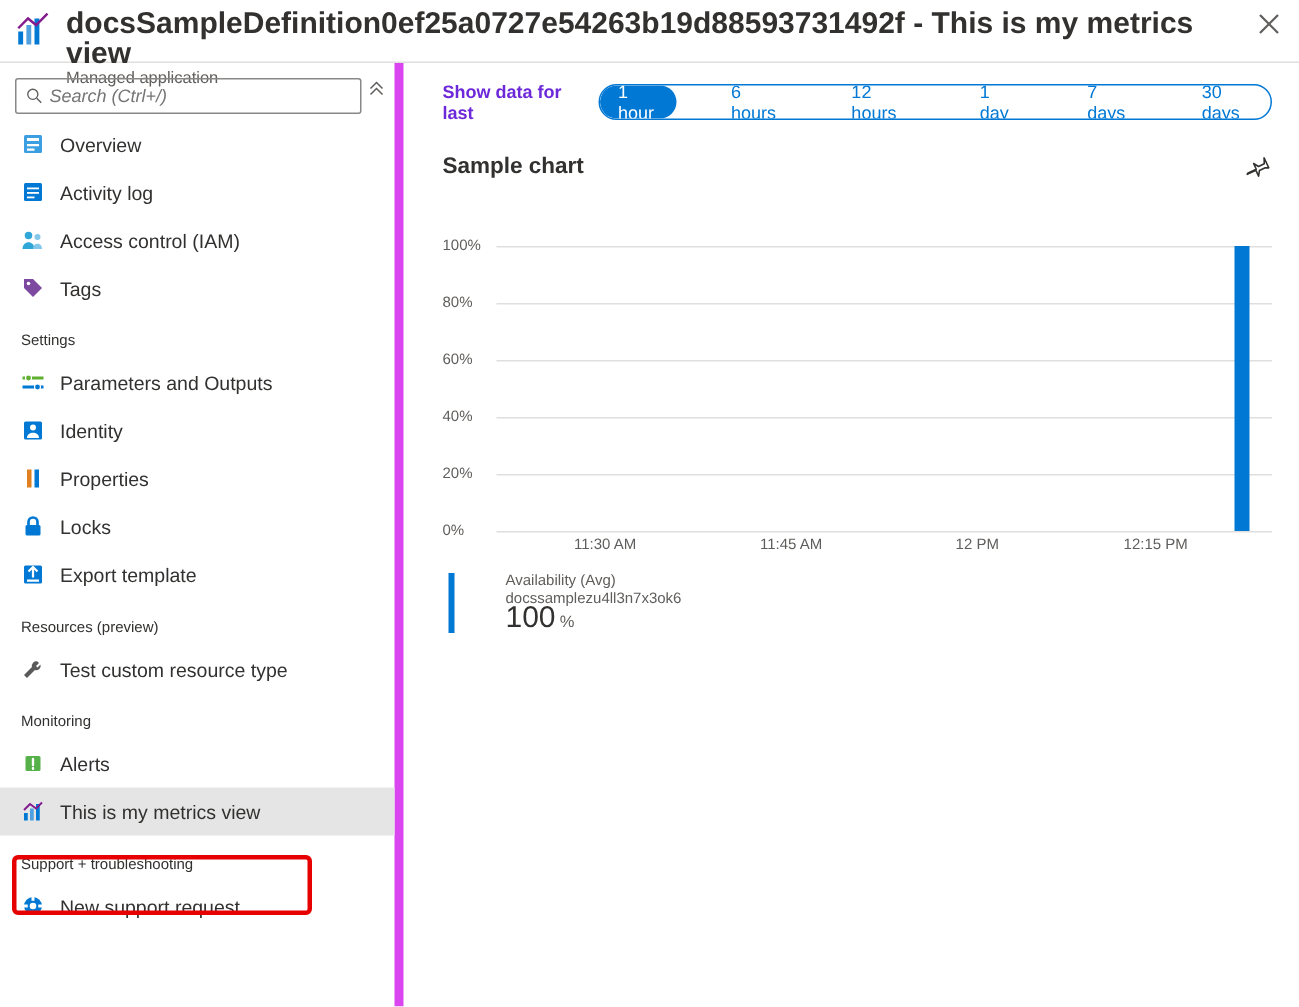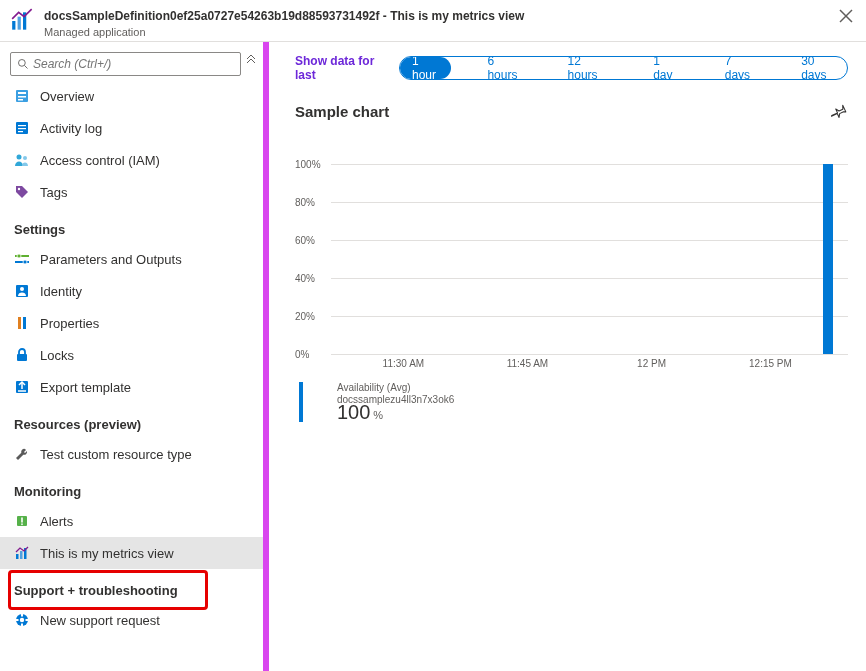--- a/index.html
+++ b/index.html
@@ -17,21 +17,21 @@
   
   .header {
     display: flex;
     align-items: flex-start;
     padding: 6px 12px 6px 10px;
     border-bottom: 1px solid #e1dfdd;
     height: 42px;
   }
   .header-icon { width: 26px; height: 26px; flex-shrink: 0; margin-top: 2px; }
   .header-titles { flex: 1; padding-left: 8px; }
-  .header-title { font-size: 12px; font-weight: 600; color: #323130; line-height: 20px; }
+  .header-title { font-size: 20px; font-weight: 600; color: #323130; line-height: 20px; }
   .header-subtitle { font-size: 11px; color: #605e5c; }
   .header-close { width: 16px; height: 16px; cursor: pointer; color: #605e5c; margin-top: 2px; }
 
   
   .body-wrap { display: flex; height: calc(100% - 42px); }
   .sidebar {
     width: 269px;
     border-right: 6px solid #d946ef;
     position: relative;
     padding-top: 6px;
@@ -45,21 +45,21 @@
     display: flex; align-items: center;
     border: 1px solid #8a8886; border-radius: 2px;
     height: 24px; padding: 0 6px; color: #605e5c;
   }
   .search-box input {
     border: none; outline: none; flex: 1; font-style: italic;
     font-size: 12px; color: #605e5c; background: transparent;
   }
 
   .nav-group-label {
-    font-size: 13px; font-weight: 700; color: #323130;
+    font-size: 10px; font-weight: 400; color: #323130;
     padding: 14px 14px 6px 14px;
   }
   .nav-item {
     display: flex; align-items: center;
     height: 32px; padding: 0 14px;
     cursor: pointer;
   }
   .nav-item.selected { background: #e5e5e5; }
   .nav-icon { width: 16px; height: 16px; margin-right: 10px; flex-shrink: 0; }
   .nav-label { font-size: 13px; color: #323130; }
@@ -76,21 +76,21 @@
   .main { flex: 1; padding: 10px 18px 0 26px; position: relative; }
   .time-row { display: flex; align-items: center; justify-content: flex-end; font-size: 12px; height: 32px; }
   .time-label { color: #6d28d9; font-weight: 600; margin-right: 10px; }
   .time-pills { display: flex; align-items: center; border: 1px solid #0078d4; border-radius: 14px; height: 24px; overflow: hidden; gap: 24px; }
   .time-pill {
     padding: 0 12px; height: 100%; display: flex; align-items: center;
     color: #0078d4; font-size: 12px; cursor: pointer;
   }
   .time-pill.active { background: #0078d4; color: #fff; border-radius: 12px; }
 
-  .chart-title-row { display: flex; align-items: center; margin-top: 18px; }
+  .chart-title-row { display: flex; margin-top: 18px; }
   .chart-title { font-size: 15px; font-weight: 600; flex: 1; }
   .pin-icon { width: 18px; height: 18px; cursor: pointer; color: #323130; }
 
   .chart-area {
     margin-top: 44px;
     position: relative;
     height: 210px;
   }
   .y-axis { position: absolute; left: 0; top: 0; bottom: 20px; width: 36px; }
   .y-tick {

